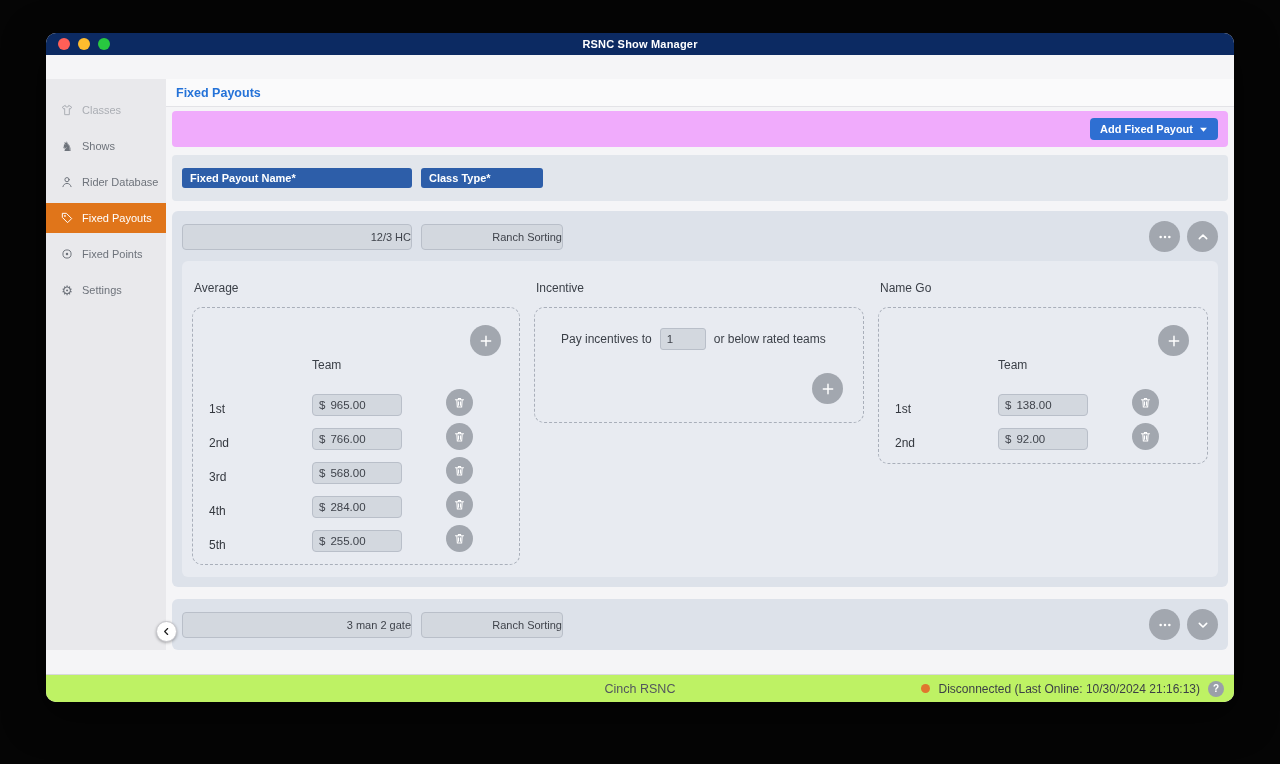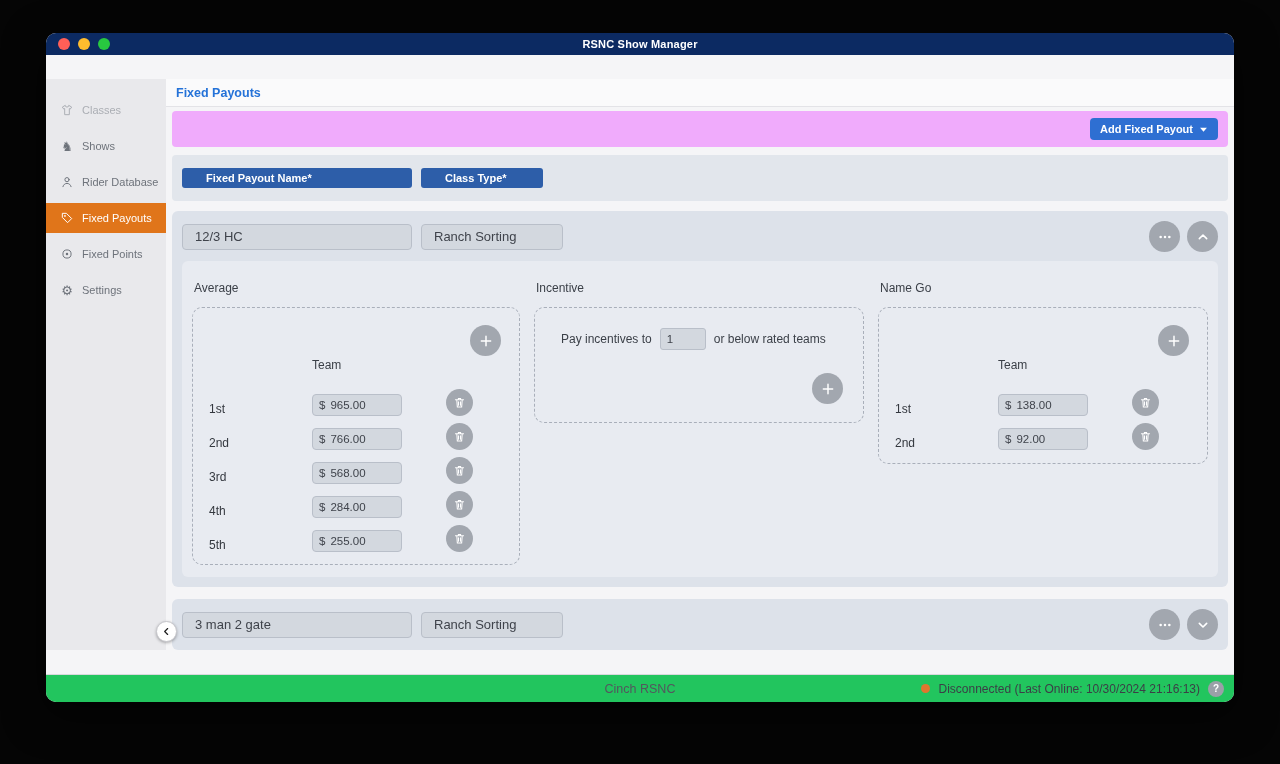--- a/index.html
+++ b/index.html
@@ -42,29 +42,29 @@
   .toolbar-band { margin:4px 6px 0; height:36px; background:#f0abfc; border-radius:4px;
                   display:flex; align-items:center; justify-content:flex-end; padding-right:10px; flex:0 0 36px; }
   .add-btn { background:#2e6fd2; color:#fff; border:none; border-radius:4px; height:22px; padding:0 10px;
              font-size:11px; font-weight:600; display:flex; align-items:center; gap:6px;
              font-family:inherit; cursor:pointer; }
   .add-btn svg { width:9px; height:9px; }
 
   .columns-band { margin:8px 6px 0; height:46px; background:#e2e6ec; border-radius:4px;
                   display:flex; align-items:center; gap:9px; padding-left:10px; flex:0 0 46px; }
   .chip { height:20px; border-radius:3px; background:#2d5ea9; color:#fff; font-size:11px; font-weight:700;
-          display:flex; align-items:center; padding-left:24px; }
+          display:flex; align-items:center; padding-left:8px; }
   .chip.name { width:230px; }
   .chip.type { width:122px; }
 
   .card { margin:10px 6px 0; background:#dde2ea; border-radius:6px; padding:10px; flex:0 0 auto; }
   .card.second { margin-top:12px; }
   .card-row { display:flex; align-items:center; gap:9px; }
   .text-input { height:26px; background:#d3d8df; border:1px solid #b9bfc9; border-radius:4px;
-                font-size:13px; color:#3f434b; padding-left:12px; font-family:inherit; }
+                font-size:11px; color:#3f434b; padding-left:5px; font-family:inherit;text-align:right; }
   .input-name { width:230px; }
   .input-type { width:142px; }
   .row-actions { margin-left:auto; display:flex; gap:7px; }
   .circle-btn { width:31px; height:31px; border-radius:50%; background:#a2a7af; border:none;
                 display:flex; align-items:center; justify-content:center; padding:0; cursor:pointer; flex:0 0 auto; }
   .circle-btn svg { width:16px; height:16px; }
 
   .panel { margin-top:9px; background:#e8ebf1; border-radius:6px; padding:12px 10px; display:flex; gap:14px; }
   .pcol-avg { width:328px; } .pcol-inc { width:330px; } .pcol-fg { width:330px; }
   .col-label { font-size:12px; color:#3a3f47; margin:8px 0 12px 2px; height:14px; }
@@ -81,21 +81,21 @@
                   cursor:text; }
   .trash-btn { width:27px; height:27px; margin-left:44px; }
   .trash-btn svg { width:13px; height:13px; }
 
   .inc-line { display:flex; align-items:center; gap:8px; padding:20px 0 0 26px; }
   .inc-text { font-size:12px; color:#3a3f47; }
   .inc-input { width:46px; height:22px; background:#d3d8df; border:1px solid #b9bfc9; border-radius:3px;
                font-size:11.5px; color:#3f434b; padding-left:6px; font-family:inherit; }
 
   
-  .footer { flex:0 0 28px; background:#22c55e; border-top:1px solid #d8d8dc; position:relative;
+  .footer { flex:0 0 28px; background:#bef264; border-top:1px solid #d8d8dc; position:relative;
             display:flex; align-items:center; }
   .footer-center { position:absolute; left:50%; transform:translateX(-50%); color:#53575e; font-size:12.5px; }
   .footer-right { margin-left:auto; display:flex; align-items:center; gap:8px; padding-right:10px; }
   .status-dot { width:9px; height:9px; border-radius:50%; background:#e0762e; }
   .status-text { font-size:12px; color:#3b3f46; }
   .help-btn { width:16px; height:16px; border-radius:50%; background:#9aa0a8; color:#fff; border:none;
               font-size:10px; font-weight:bold; display:flex; align-items:center; justify-content:center;
               cursor:pointer; font-family:inherit; }
 </style>
 </head>

